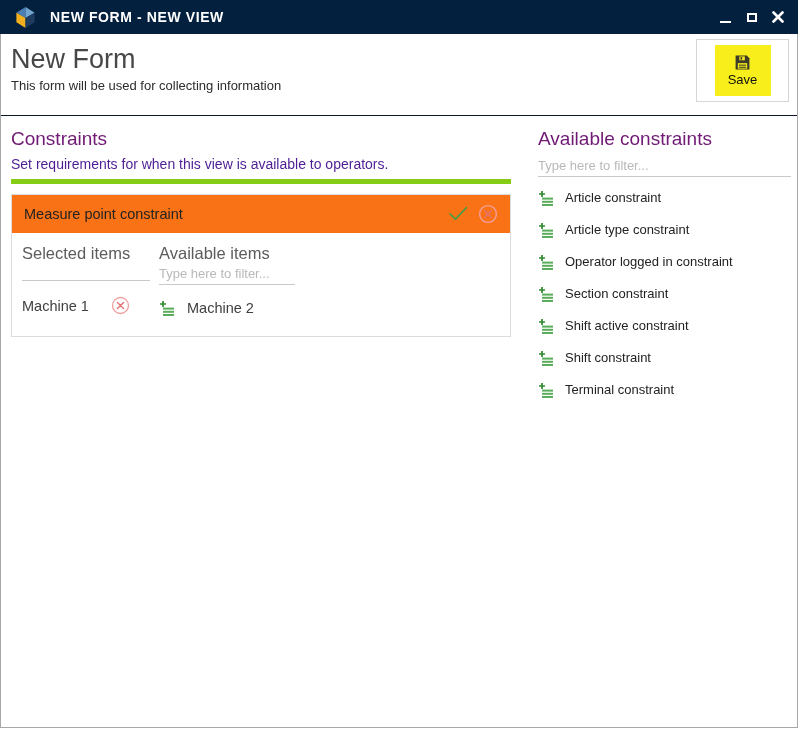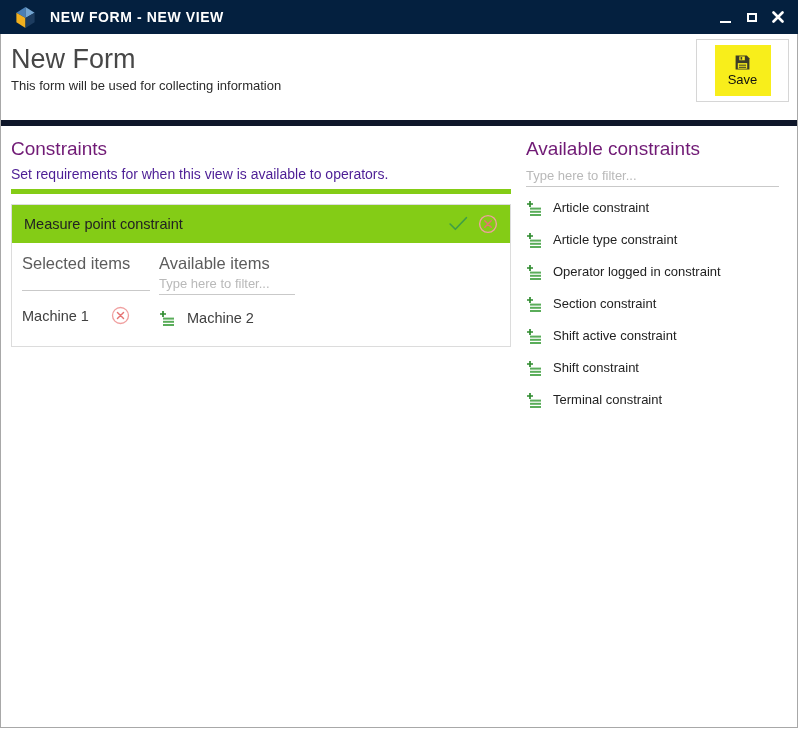--- a/index.html
+++ b/index.html
@@ -11,51 +11,51 @@
   
   .titlebar{position:relative;margin:0 -1px;height:34px;background:#04203f;display:flex;align-items:center;padding:17px 10px;}
   .titlebar .logo{width:23px;height:23px;margin-left:4px;flex:0 0 auto;}
   .titlebar .title{color:#ffffff;font-size:14px;font-weight:bold;letter-spacing:0.6px;margin-left:13px;white-space:nowrap;}
   .win-controls{margin-left:auto;display:flex;align-items:center;gap:13px;padding-right:4px;}
   .ctl{display:flex;align-items:center;justify-content:center;width:13px;height:16px;cursor:pointer;}
   .ctl-min-glyph{width:11px;height:2px;background:#fff;transform:translateY(5px);}
   .ctl-max-glyph{width:10px;height:9px;border:2px solid #fff;}
 
   
-  .header{position:relative;height:92px;border-bottom:6px solid #0f172a;}
+  .header{position:relative;height:82px;border-bottom:1px solid #0f172a;}
   .page-title{font-size:27px;font-weight:400;color:#474747;margin:0;padding:9px 0 0 10px;line-height:1.2;}
   .page-subtitle{font-size:13px;color:#2b2b2b;padding:3px 0 0 10px;}
   .save-box{position:absolute;top:5px;right:8px;width:93px;height:63px;border:1px solid #d6d6d6;display:flex;align-items:center;justify-content:center;cursor:pointer;background:#fff;text-align:center;}
   .save-hl{background:#f8ee1b;width:56px;height:51px;display:flex;flex-direction:column;align-items:center;justify-content:center;}
   .save-label{font-size:13px;color:#111;margin-top:1px;}
 
   
   .content{display:flex;padding:12px 10px 0 10px;}
   .panel-title{font-size:19px;font-weight:400;color:#701a75;margin:0 0 5px 0;line-height:1.2;}
   .left-panel{width:500px;flex:0 0 auto;}
   .left-panel .panel-subtitle{font-size:14px;color:#4c1d95;padding-bottom:7px;border-bottom:5px solid #84cc16;}
 
   .constraint-box{margin-top:10px;border:1px solid #dcdcdc;background:#fff;}
-  .constraint-header{height:38px;background:#84cc16;display:flex;align-items:center;padding:0 12px;}
+  .constraint-header{height:38px;background:#f97316;display:flex;align-items:center;padding:0 12px;}
   .constraint-name{font-size:14.5px;color:#222;}
   .constraint-actions{margin-left:auto;display:flex;align-items:center;gap:9px;}
   .icon-btn{display:flex;align-items:center;justify-content:center;cursor:pointer;}
 
   .constraint-body{display:flex;padding:10px 12px 20px 10px;}
   .col-selected{width:128px;flex:0 0 auto;}
   .col-available{width:136px;flex:0 0 auto;margin-left:9px;}
   .col-title{font-size:16.5px;font-weight:400;color:#5c5c5c;white-space:nowrap;line-height:1.3;}
   .col-underline{height:17px;border-bottom:1px solid #c9c9c9;}
   .filter-input{display:block;width:100%;border:none;border-bottom:1px solid #c9c9c9;outline:none;font-family:"Liberation Sans", sans-serif;font-size:13px;color:#444;padding:2px 0 3px 0;background:transparent;}
   .filter-input::placeholder{color:#b9b9b9;opacity:1;}
   .item-row{margin-top:15px;display:flex;align-items:center;font-size:14.5px;color:#404040;}
   .item-row .remove-gap{margin-left:22px;}
   .item-row .label-gap{margin-left:12px;}
 
-  .right-panel{margin-left:15px;width:253px;flex:0 0 auto;}
+  .right-panel{margin-left:27px;width:253px;flex:0 0 auto;}
   .right-panel .filter-input{margin-top:2px;}
   .constraint-list{margin-top:5px;}
   .list-item{height:32px;display:flex;align-items:center;cursor:pointer;font-size:13px;color:#222;}
   .list-item .li-label{margin-left:11px;}
 
   svg{display:block;}
 </style>
 </head>
 <body>
 

